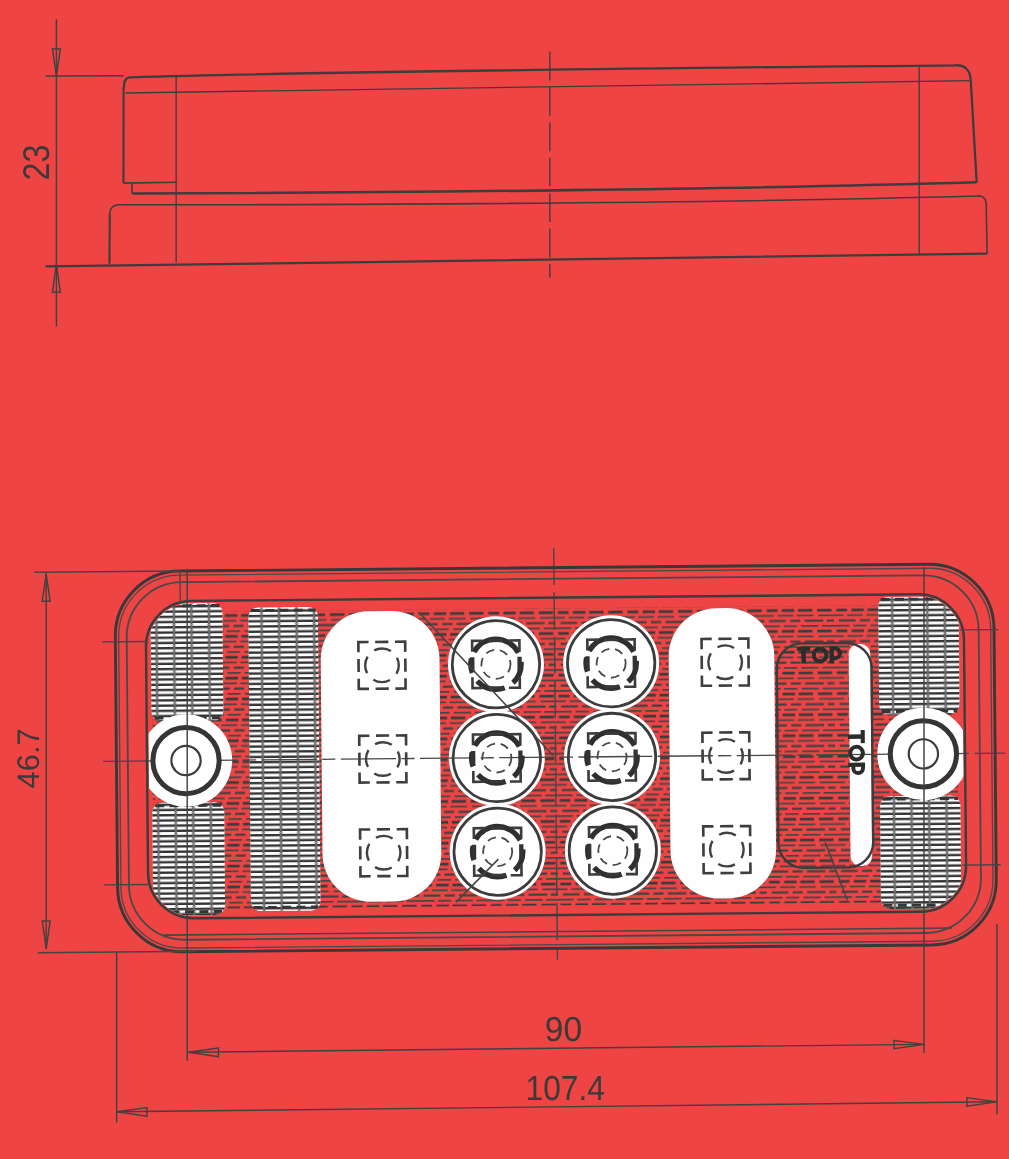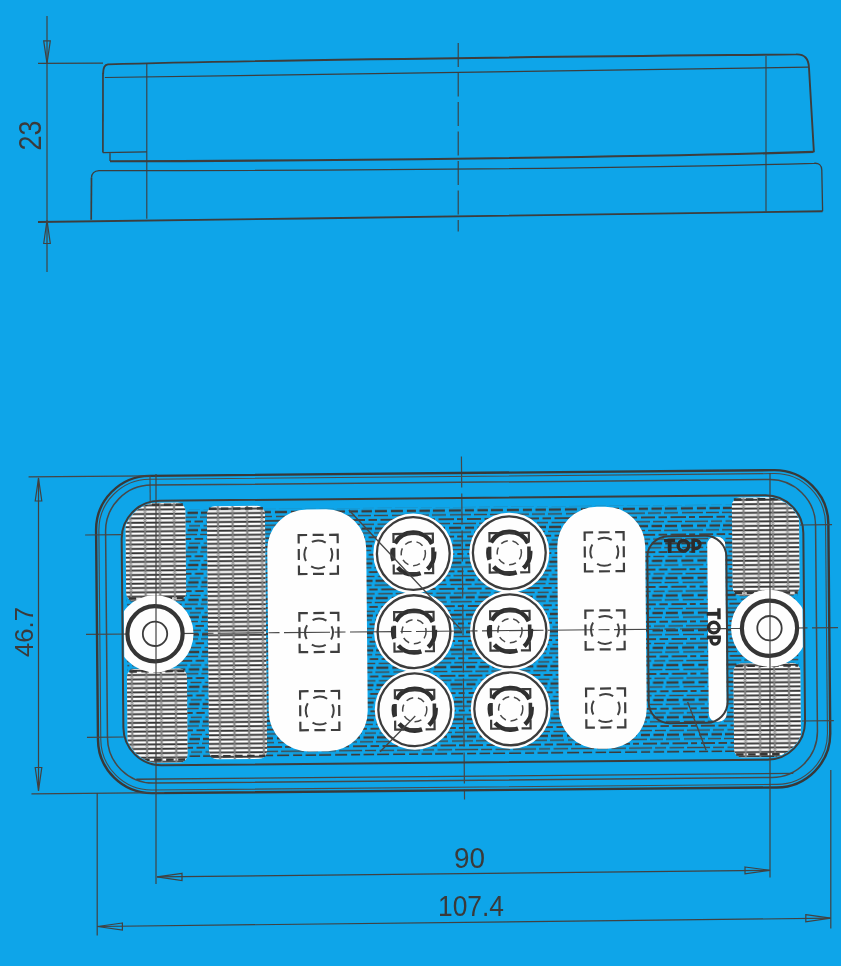--- a/index.html
+++ b/index.html
@@ -1,16 +1,16 @@
 <!DOCTYPE html>
 <html><head>
 <meta charset="utf-8">
 <style>
 html,body{margin:0;padding:0;background:#ffffff;}
-#page{width:841px;height:966px;position:relative;background:#0ea5e9;overflow:hidden;text-decoration:underline;}
+#page{width:841px;height:966px;position:relative;background:#ef4444;overflow:hidden;text-decoration:underline;}
 svg{position:absolute;left:0;top:0;}
 text{font-family:"Liberation Sans", sans-serif;fill:#3a3a3a;}
 </style>
 </head>
 <body>
 <div id="page">
 <svg width="841" height="966" viewBox="0 0 841 966">
 <defs>
 
 <pattern id="hz" width="58" height="17.4" patternUnits="userSpaceOnUse">

